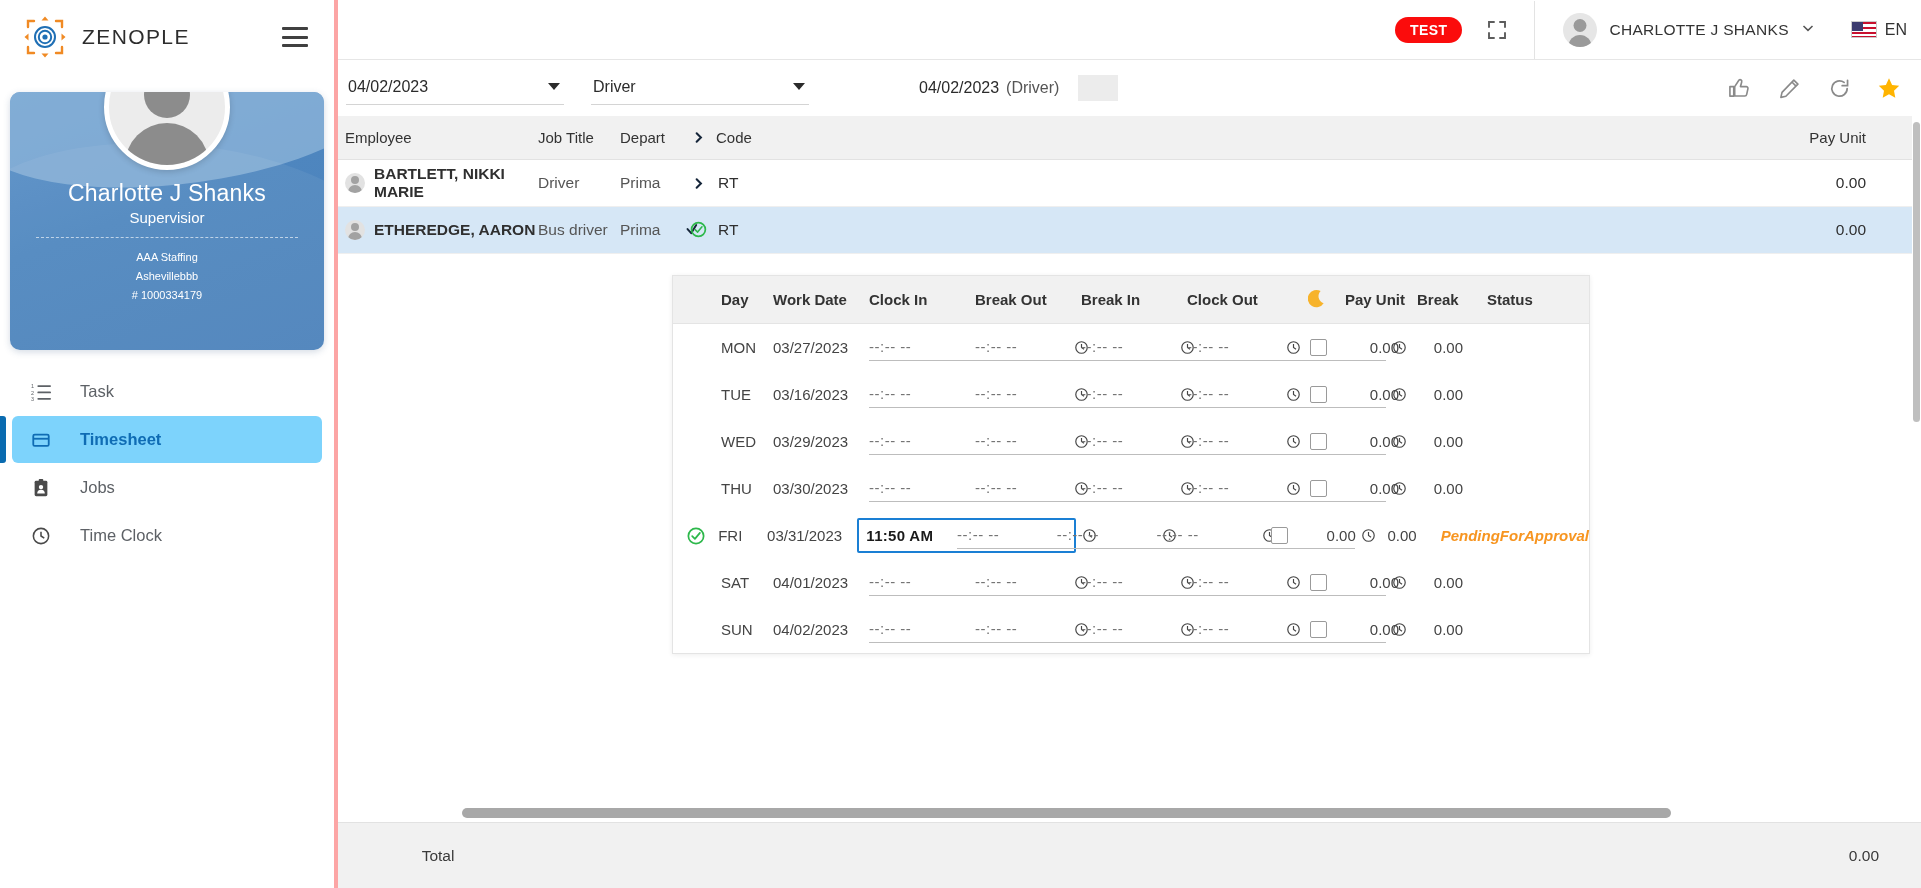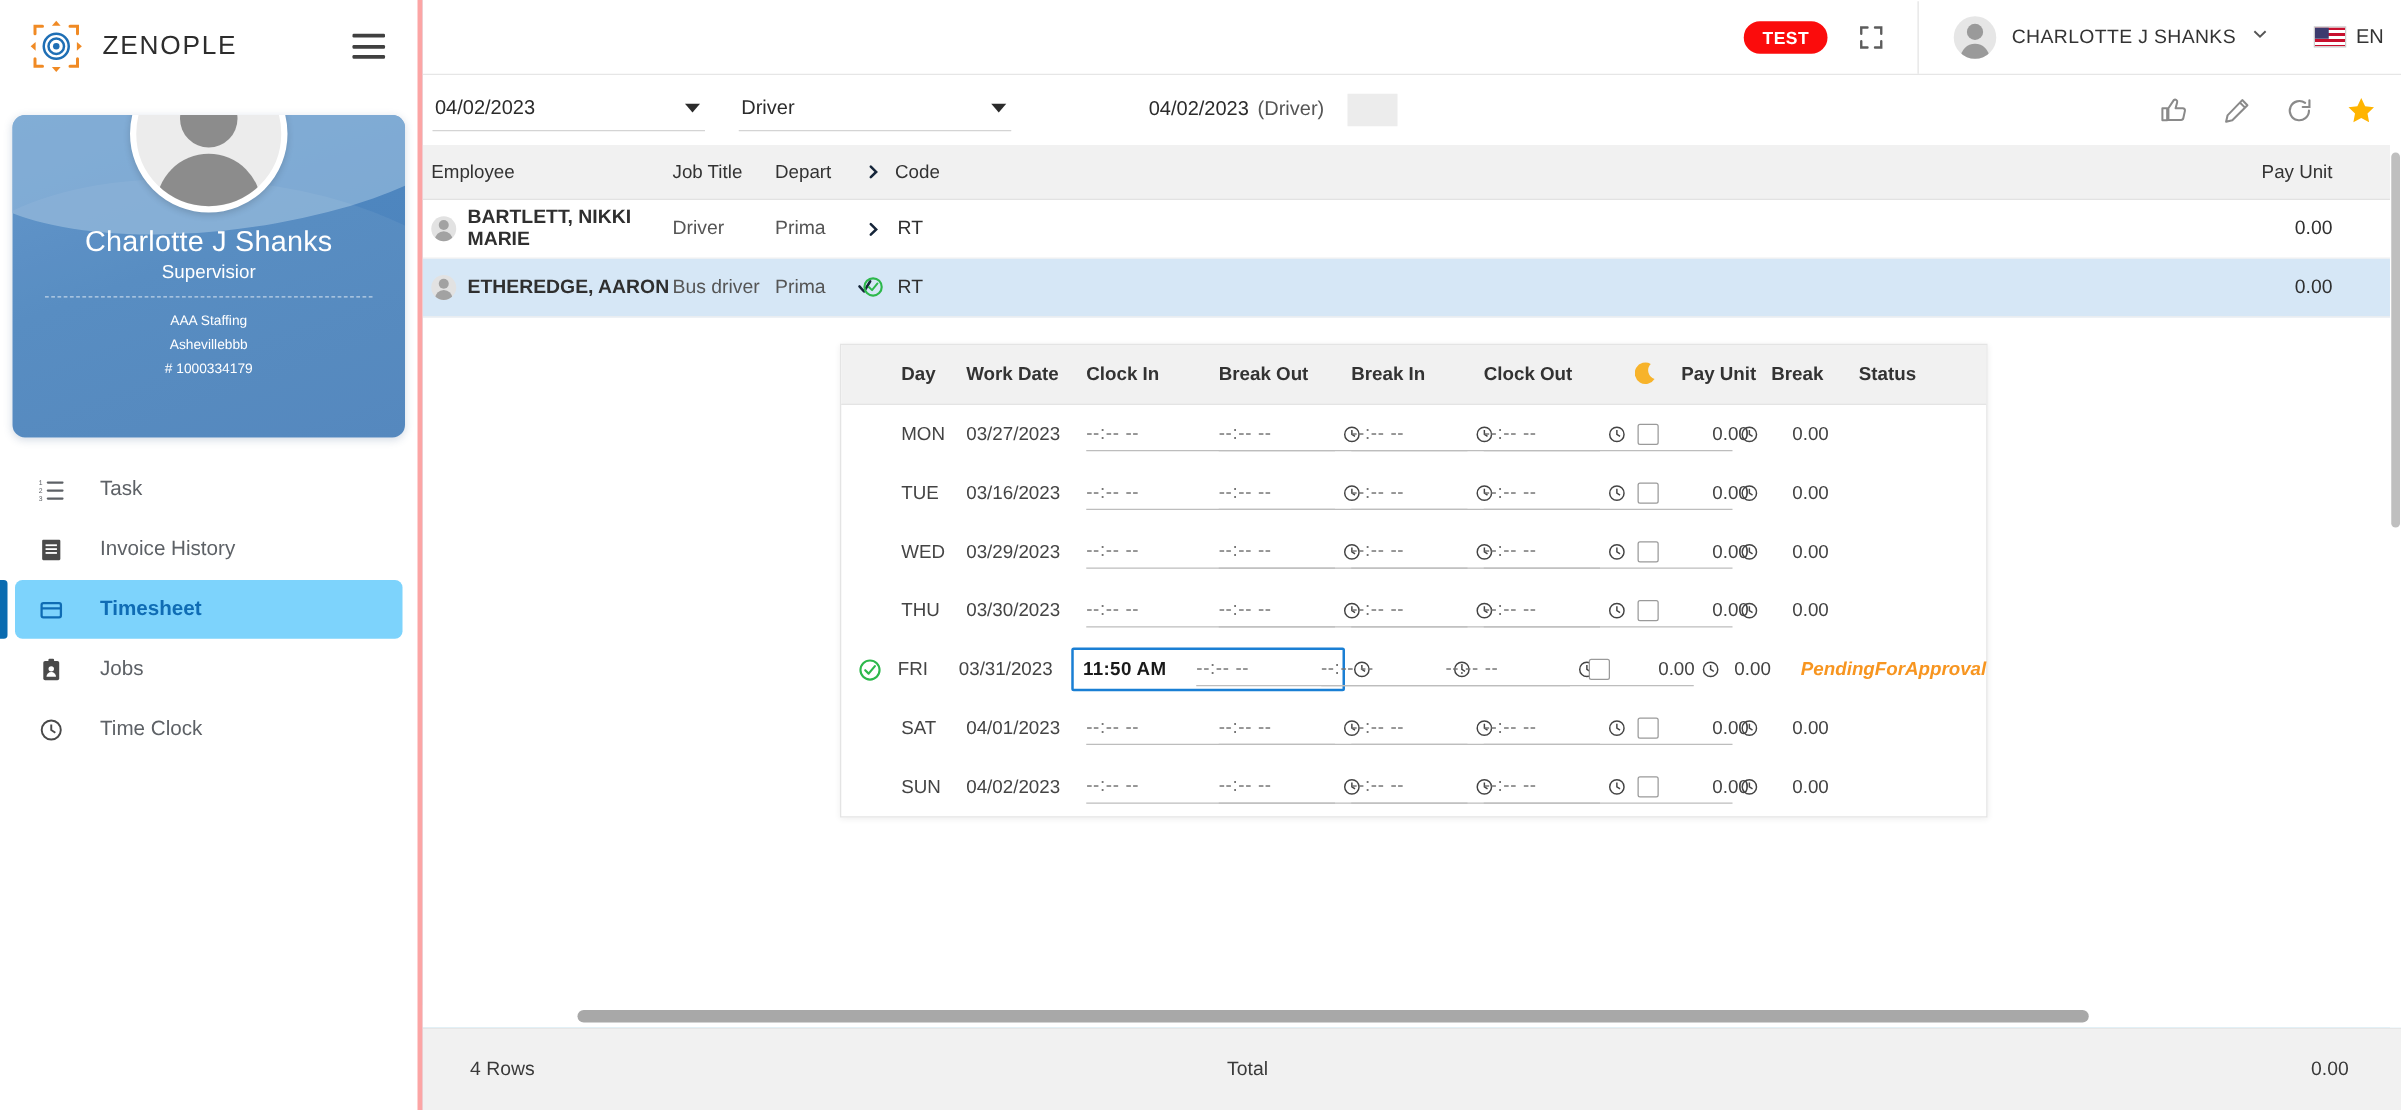--- a/index.html
+++ b/index.html
@@ -241,33 +241,20 @@
             <text x="0" y="14" font-size="6" font-family="Liberation Sans">2</text>
             <text x="0" y="21" font-size="6" font-family="Liberation Sans">3</text>
             <rect x="7" y="3.5" width="15" height="2" rx="1"></rect>
               <rect x="7" y="10.5" width="15" height="2" rx="1"></rect>
               <rect x="7" y="17.5" width="15" height="2" rx="1"></rect>
           </svg>
         </span>
         <span>Task</span>
       </div>
 
-      <div class="nav-item">
-        <span class="ic">
-          <svg viewBox="0 0 22 22" width="20" height="20" fill="#4a4a4a">
-            <rect x="3" y="2" width="16" height="18" rx="1"></rect>
-            <g fill="#fff">
-                <rect x="6" y="6" width="10" height="1.6"></rect>
-                <rect x="6" y="9.4" width="10" height="1.6"></rect>
-                <rect x="6" y="12.8" width="10" height="1.6"></rect>
-              </g>
-          </svg>
-        </span>
-        <span>Invoice History</span>
-      </div>
 
       <div class="nav-item active">
         <span class="ic">
           <svg viewBox="0 0 22 22" width="20" height="20" fill="none" stroke="#0f6cb4" stroke-width="2">
             <rect x="2.5" y="5" width="17" height="12.5" rx="1.6"></rect>
             <line x1="2.5" y1="9.6" x2="19.5" y2="9.6"></line>
           </svg>
         </span>
         <span>Timesheet</span>
       </div>
@@ -792,19 +779,18 @@
       <div class="hscroll">
         <div class="track"></div>
       </div>
     </div>
 
     <div class="vscroll">
       <div class="thumb"></div>
     </div>
 
     <div class="footer">
-      <div class="f-rows">4 Rows</div>
       <div class="f-total">Total</div>
       <div class="f-val">0.00</div>
     </div>
 
   </section>
 </div>
 
 </body></html>

